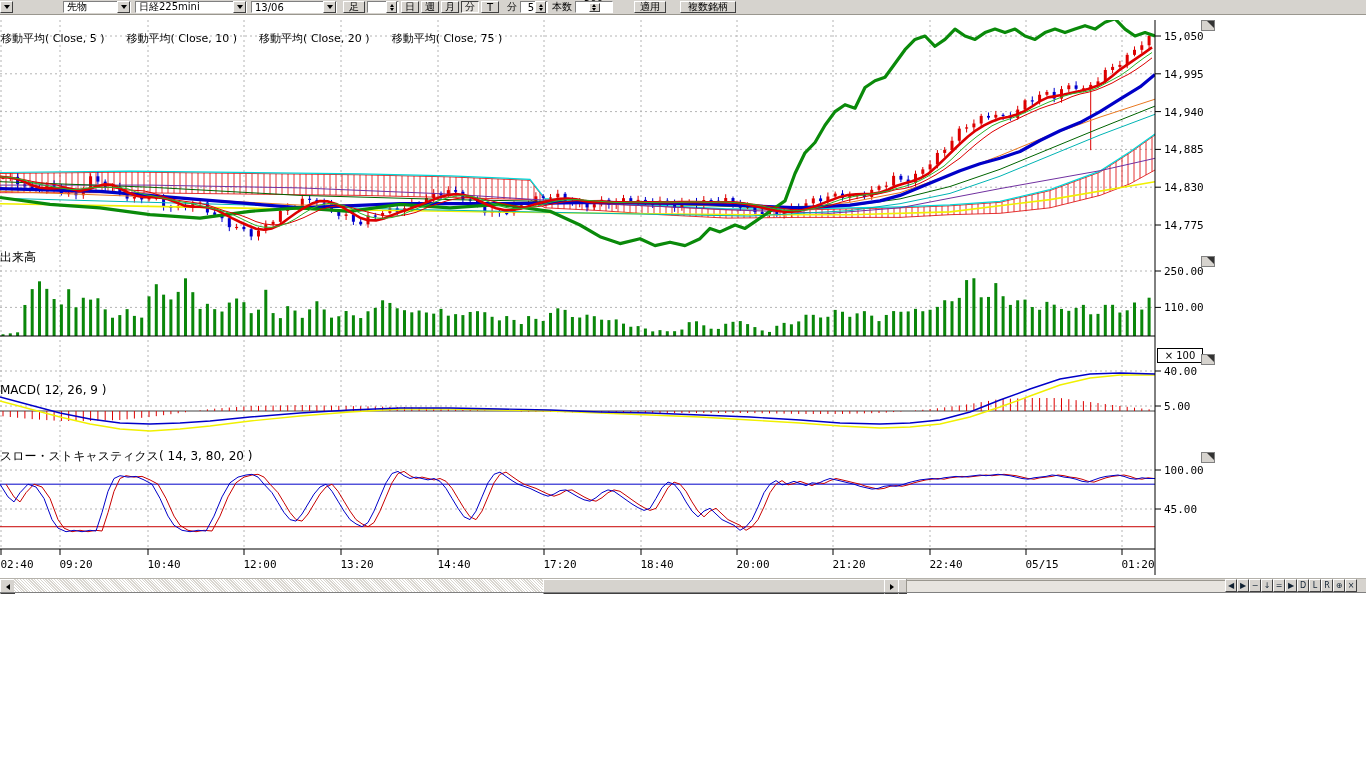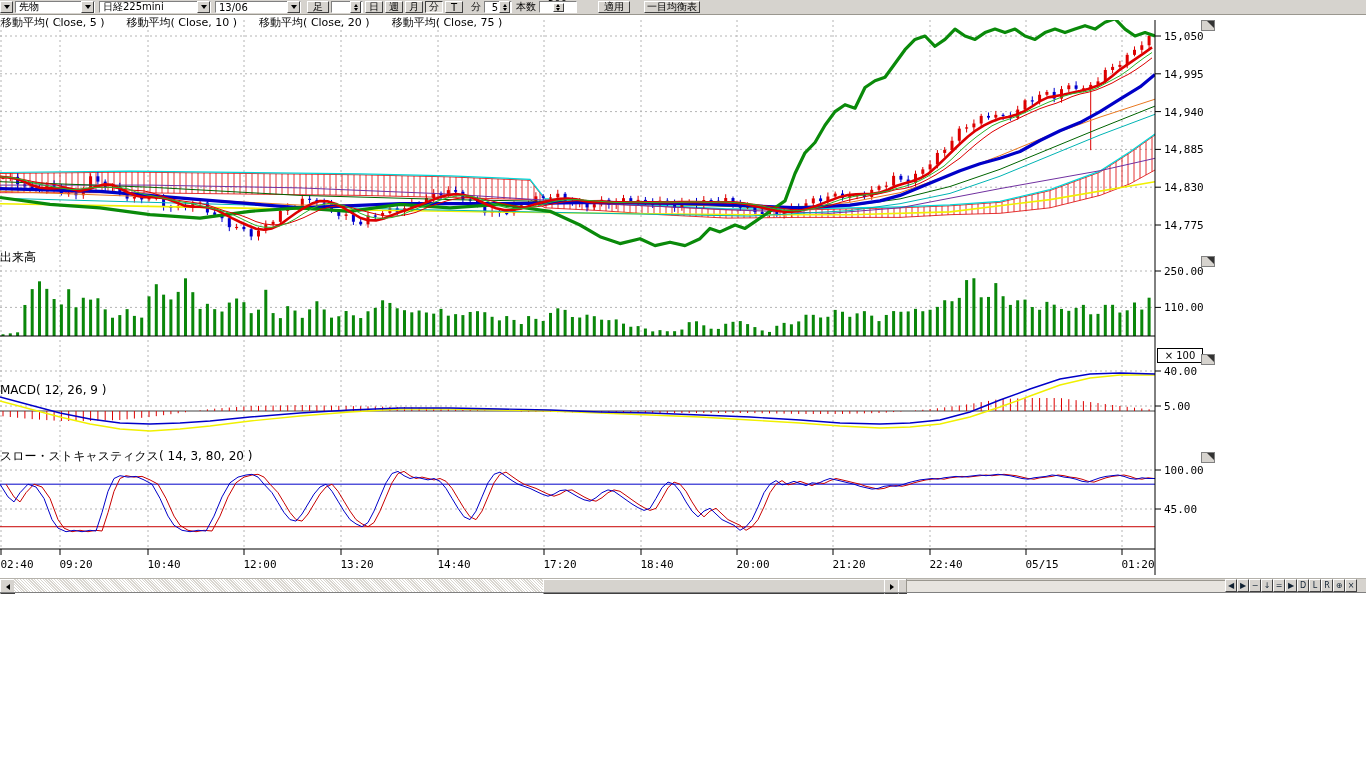--- a/index.html
+++ b/index.html
@@ -58,21 +58,21 @@
 </style>
 </head>
 <body>
 
 <div id="app">
 
   <div id="toolbar">
     <span class="drop" style="margin:0 2px 0 0;">
         <i class="tri-down"></i>
       </span>
-    <div class="tb combo" style="width:80px;">
+    <div class="tb combo" style="width:68px;margin-left:48px;">
       <span class="ctext">先物</span>
       <span class="drop">
           <i class="tri-down"></i>
         </span>
     </div>
     <div class="tb combo" style="width:112px;">
       <span class="ctext">日経225mini</span>
       <span class="drop">
           <i class="tri-down"></i>
         </span>
@@ -105,21 +105,21 @@
     </div>
     <span class="tlabel" style="margin-left:2px;">本数</span>
     <div class="tb field" style="width:38px;flex-direction:column;">
       <span>500</span>
       <span class="spin">
           <i class="up"></i>
           <i class="dn"></i>
         </span>
     </div>
     <div class="tb btn" style="width:32px;margin-left:19px;">適用</div>
-    <div class="tb btn" style="width:56px;margin-left:12px;">一目均衡表</div>
+    <div class="tb btn" style="width:56px;margin-left:12px;">複数銘柄</div>
   </div>
 
   <div id="chart-wrap">
     <svg id="chart-svg" width="1366" height="577" viewBox="0 15 1366 577">
         <clipPath id="cp-price">
           <rect x="0" y="20" width="1155" height="230"></rect>
         </clipPath>
         <clipPath id="cp-vol">
           <rect x="0" y="252" width="1155" height="86"></rect>
         </clipPath>
@@ -1050,21 +1050,21 @@
         <line x1="833" y1="549" x2="833" y2="555" stroke="#000"></line>
         <text x="849" y="568" text-anchor="middle" font-size="11" font-family="DejaVu Sans Mono, monospace" fill="#000">21:20</text>
         <line x1="930" y1="549" x2="930" y2="555" stroke="#000"></line>
         <text x="946" y="568" text-anchor="middle" font-size="11" font-family="DejaVu Sans Mono, monospace" fill="#000">22:40</text>
         <line x1="1026" y1="549" x2="1026" y2="555" stroke="#000"></line>
         <text x="1042" y="568" text-anchor="middle" font-size="11" font-family="DejaVu Sans Mono, monospace" fill="#000">05/15</text>
         <line x1="1122" y1="549" x2="1122" y2="555" stroke="#000"></line>
         <text x="1138" y="568" text-anchor="middle" font-size="11" font-family="DejaVu Sans Mono, monospace" fill="#000">01:20</text>
       </svg>
 
-    <div class="legend-row" style="top:0;">
+    <div class="legend-row" style="top:16px;">
       <span>移動平均( Close, 5 )</span><span>移動平均( Close, 10 )</span><span>移動平均( Close, 20 )</span><span>移動平均( Close, 75 )</span>
     </div>
 
     <span class="panel-label" style="left:0;top:234px;">出来高</span>
     <span class="panel-label" style="left:0;top:332px;margin-top:36px;">MACD( 12, 26, 9 )</span>
     <span class="panel-label" style="left:0;top:433px;">スロー・ストキャスティクス( 14, 3, 80, 20 )</span>
     <div id="mult-box">× 100</div>
 
     <span class="panel-arrow" style="top:5px;">
         <i></i>

